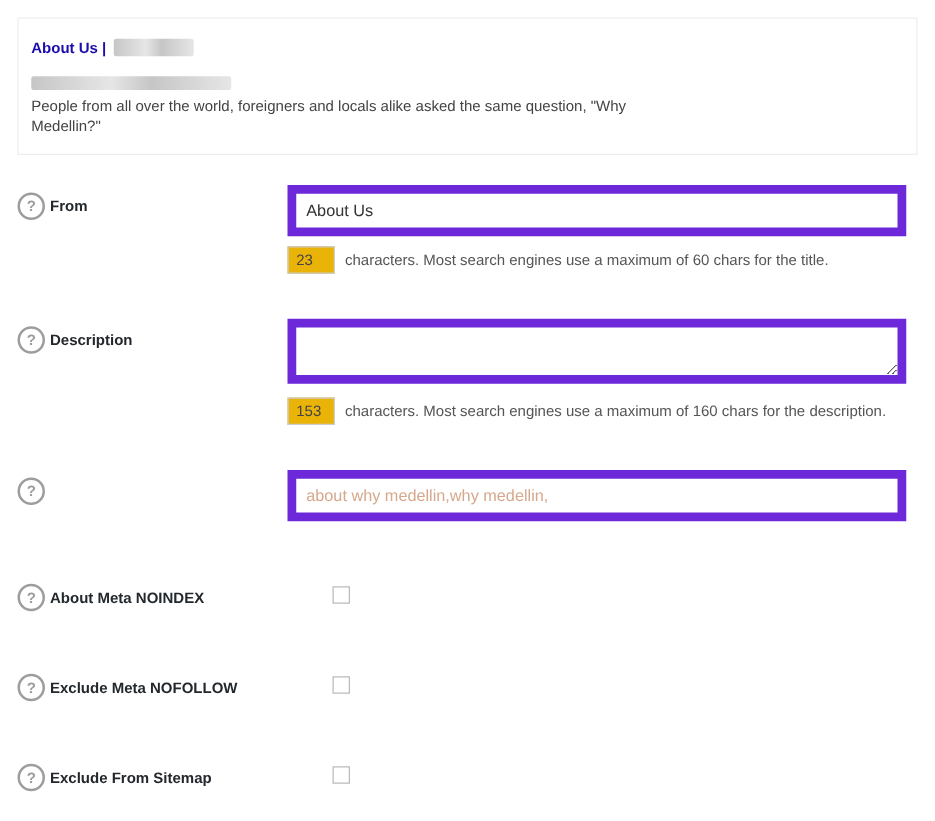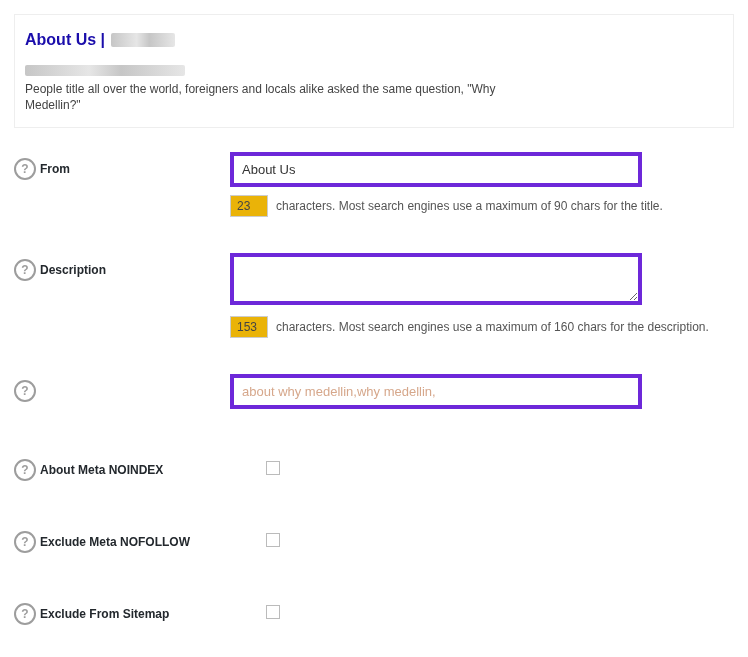--- a/index.html
+++ b/index.html
@@ -14,21 +14,21 @@
     width: 748px;
     box-sizing: border-box;
     padding: 14px;
   }
   .preview-box {
     border: 1px solid #eee;
     padding: 16px 8px 14px 10px;
     margin-bottom: 24px;
   }
   .preview-title {
-    font-size: 16px;
+    font-size: 12px;
     font-weight: 700;
     color: #1a0dab;
     display: flex;
     align-items: center;
     gap: 6px;
     margin-bottom: 16px;
   }
   .blur {
     display: inline-block;
     background: linear-gradient(90deg, #c6c6c6, #e6e6e6 40%, #c6c6c6 60%, #e6e6e6);
@@ -69,23 +69,23 @@
     justify-content: center;
     color: #9d9d9d;
     font-size: 12px;
     font-weight: 700;
     flex-shrink: 0;
   }
   .field-col {
     flex: 1;
   }
   input[type="text"], textarea {
-    width: 412px;
+    width: 495px;
     box-sizing: border-box;
-    border: 4px solid #6d28d9;
+    border: 7px solid #6d28d9;
     padding: 6px 8px;
     font-family: inherit;
     font-size: 13px;
     color: #333;
     background: #fff;
   }
   textarea {
     height: 52px;
     resize: both;
   }
@@ -135,33 +135,33 @@
 <div class="page">
 
   <div class="preview-box">
     <div class="preview-title">
       <span>About Us |</span>
       <span class="blur a"></span>
     </div>
     <div>
       <span class="blur b"></span>
     </div>
-    <div class="preview-desc">People title all over the world, foreigners and locals alike asked the same question, "Why Medellin?"</div>
+    <div class="preview-desc">People from all over the world, foreigners and locals alike asked the same question, "Why Medellin?"</div>
   </div>
 
   <div class="form-row">
     <div class="label-col">
       <span class="help-icon">?</span>
       <span>From</span>
     </div>
     <div class="field-col">
       <input type="text" value="About Us" style="">
       <div class="hint-row">
         <span class="counter">23</span>
-        <span>characters. Most search engines use a maximum of 90 chars for the title.</span>
+        <span>characters. Most search engines use a maximum of 60 chars for the title.</span>
       </div>
     </div>
   </div>
 
   <div class="form-row">
     <div class="label-col">
       <span class="help-icon">?</span>
       <span>Description</span>
     </div>
     <div class="field-col">

